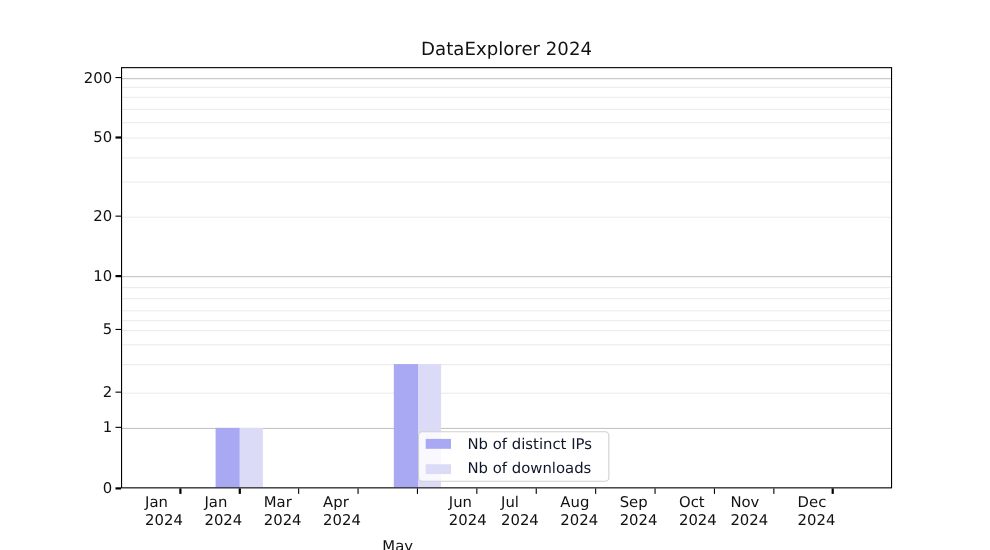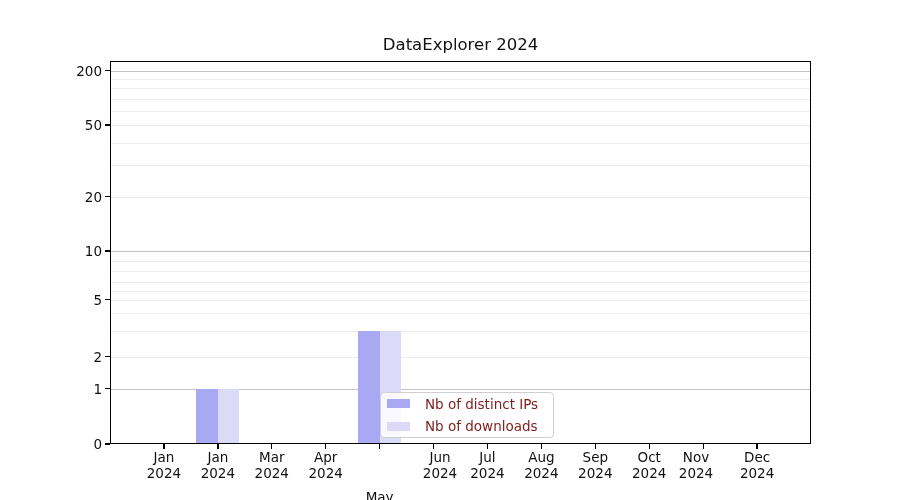--- a/index.html
+++ b/index.html
@@ -11,30 +11,30 @@
     position:absolute;left:110px;width:701px;top:35px;
     text-align:center;font-size:16.5px;color:#111;
   }
   .plot{position:absolute;left:110px;top:61px;width:701px;height:383px;}
   .frame{position:absolute;left:0;top:0;right:0;bottom:0;border:1.4px solid #000;pointer-events:none;z-index:5;}
   .gridline{position:absolute;left:0;right:0;height:1px;z-index:1;}
   .bar{position:absolute;z-index:2;}
   .ytick-mark{position:absolute;width:5px;height:1.3px;background:#000;}
   .ytick-label{position:absolute;width:70px;text-align:right;font-size:13.5px;color:#111;transform:translateY(-50%);}
   .xtick-mark{position:absolute;width:1.3px;height:4.5px;background:#000;top:444px;}
-  .xtick-label{position:absolute;top:450px;width:64px;text-align:center;font-size:13.5px;line-height:15.5px;color:#111;white-space:pre-line;transform:translateX(-50%);}
+  .xtick-label{position:absolute;top:450px;width:64px;text-align:left;font-size:13.5px;line-height:15.5px;color:#111;white-space:pre-line;transform:translateX(-50%);}
   .legend{
     position:absolute;left:380px;top:392px;width:174px;height:46px;
     background:rgba(255,255,255,0.8);border:1px solid #cfcfcf;border-radius:4px;
     z-index:6;display:flex;flex-direction:column;justify-content:center;gap:5px;
     box-sizing:border-box;padding:2px 6px 2px 6px;
   }
   .legend-row{display:flex;align-items:center;height:18px;}
   .swatch{display:inline-block;width:23px;height:9px;margin-right:15px;flex:none;}
-  .legend-label{font-size:13.5px;color:#7f1d1d;white-space:nowrap;}
+  .legend-label{font-size:13.5px;color:#0f172a;white-space:nowrap;}
 </style>
 </head>
 <body>
 
 <div class="canvas">
   <div class="chart-title">DataExplorer 2024</div>
 
   <div class="plot" id="plot">
     <div class="frame"></div>
   <div class="gridline" style="top: 295.5px; background: rgb(236, 236, 236);"></div>

